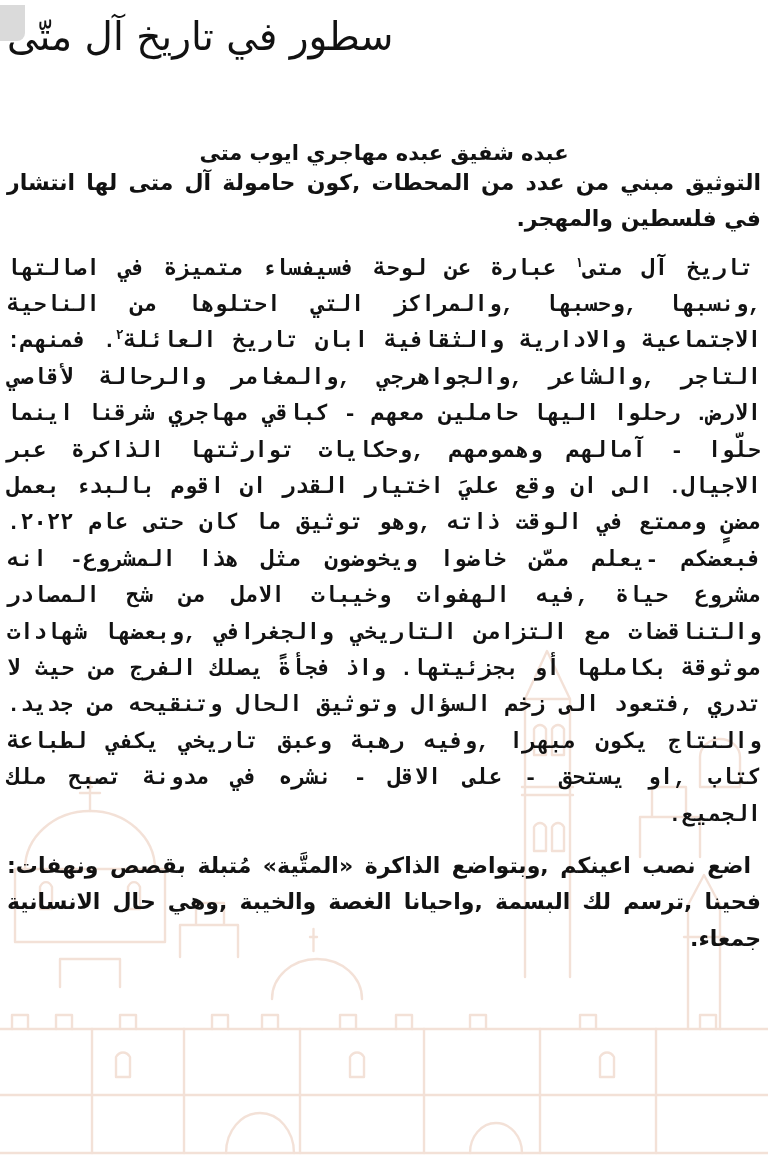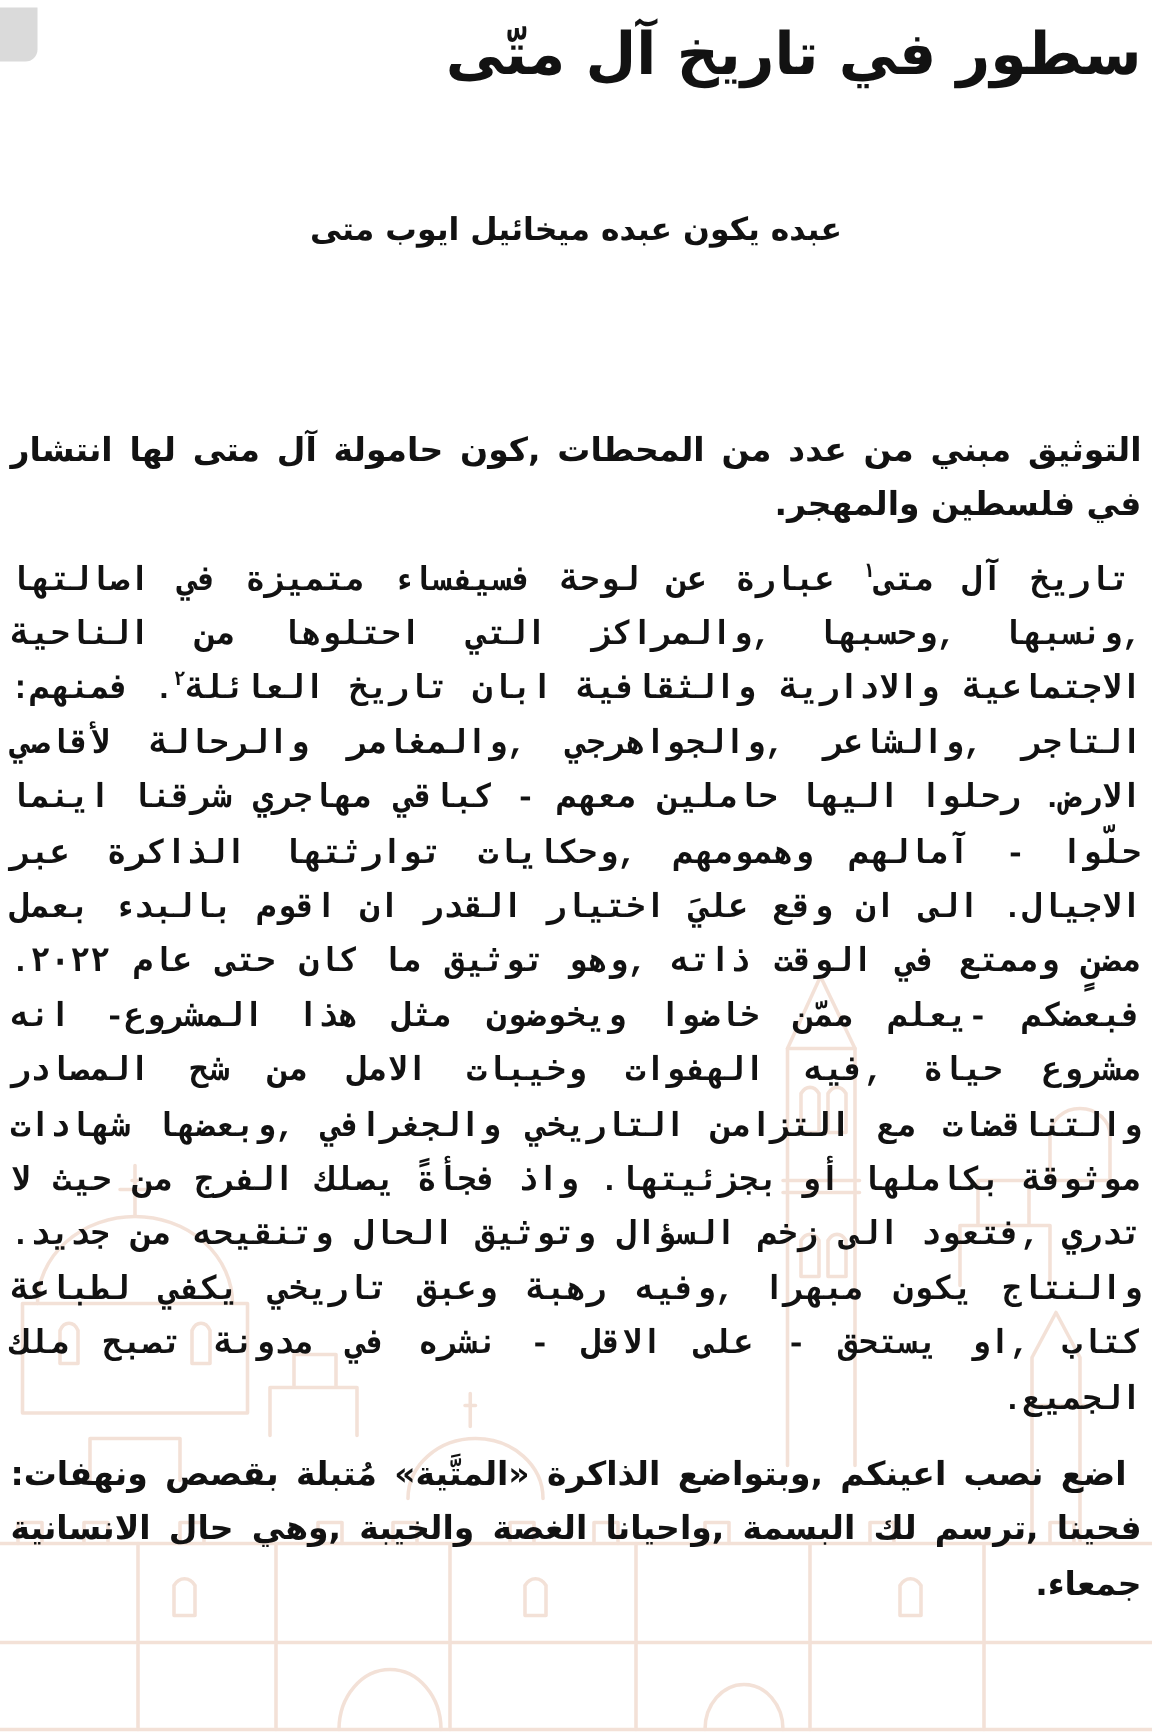--- a/index.html
+++ b/index.html
@@ -20,40 +20,40 @@
   }
   .watermark {
     position:absolute; bottom:0; left:0;
     width:768px; height:520px;
     opacity:.55;
     pointer-events:none;
   }
   .content { position:relative; padding:0 7px; }
   .title {
     margin:12px 0 0;
-    text-align:right;
+    text-align:left;
     font-size:39px;
-    font-weight:bold;
+    font-weight:normal;
     line-height:1.3;
     letter-spacing:-1px;
   }
   .author {
     margin-top:78px;
     text-align:center;
     font-size:21px;
     font-weight:bold;
   }
   .para {
     font-size:22px;
     font-weight:bold;
     line-height:36.4px;
     text-align:justify;
     margin:0 0 14px 0;
   }
-  .para1 { margin-top:118px; }
+  .para1 { }
   .para2 { text-indent:8px;font-family:Liberation Mono, monospace; }
   .para3 { text-indent:18px; }
   .para4 { text-indent:10px; margin-bottom:0; }
   sup.fnref { font-size:13px; line-height:0; font-weight:bold; }
 </style>
 </head>
 <body>
 
 <div class="page">
 
@@ -89,21 +89,21 @@
 
       <path d="M180 320 L180 288 L238 288 L238 320 M196 288 L196 266 L224 266 L224 288"></path>
       <path d="M60 350 L60 322 L120 322 L120 350"></path>
     </g>
   </svg>
 
   <div class="content">
 
     <h1 class="title">سطور في تاريخ آل متّى</h1>
 
-    <div class="author">عبده يكون عبده ميخائيل ايوب متى</div>
+    <div class="author">عبده شفيق عبده مهاجري ايوب متى</div>
 
     <p class="para para1">التوثيق مبني من عدد من المحطات ,كون حامولة آل متى لها انتشار في فلسطين والمهجر.</p>
 
     <p class="para para2"><span>تاريخ آل متى</span><sup class="fnref">١</sup><span> عبارة عن لوحة فسيفساء متميزة في اصالتها ,ونسبها ,وحسبها ,والمراكز التي احتلوها من الناحية الاجتماعية والادارية والثقافية ابان تاريخ العائلة</span><sup class="fnref">٢</sup><span>. فمنهم: التاجر ,والشاعر ,والجواهرجي ,والمغامر والرحالة لأقاصي الارض. رحلوا اليها حاملين معهم - كباقي مهاجري شرقنا اينما حلّوا - آمالهم وهمومهم ,وحكايات توارثتها الذاكرة عبر الاجيال. الى ان وقع عليَ اختيار القدر ان اقوم بالبدء بعمل مضنٍ وممتع في الوقت ذاته ,وهو توثيق ما كان حتى عام ٢٠٢٢. فبعضكم -يعلم ممّن خاضوا ويخوضون مثل هذا المشروع- انه مشروع حياة ,فيه الهفوات وخيبات الامل من شح المصادر والتناقضات مع التزامن التاريخي والجغرافي ,وبعضها شهادات موثوقة بكاملها أو بجزئيتها. واذ فجأةً يصلك الفرج من حيث لا تدري ,فتعود الى زخم السؤال وتوثيق الحال وتنقيحه من جديد. والنتاج يكون مبهرا ,وفيه رهبة وعبق تاريخي يكفي لطباعة كتاب ,او يستحق - على الاقل - نشره في مدونة تصبح ملك الجميع.</span></p>
 
 
     <p class="para para4">اضع نصب اعينكم ,وبتواضع الذاكرة «المتَّية» مُتبلة بقصص ونهفات: فحينا ,ترسم لك البسمة ,واحيانا الغصة والخيبة ,وهي حال الانسانية جمعاء.</p>
 
   </div>
 </div>

